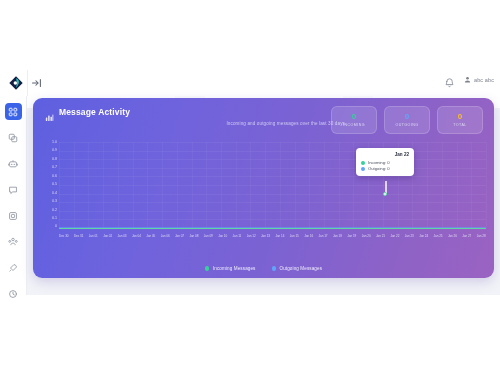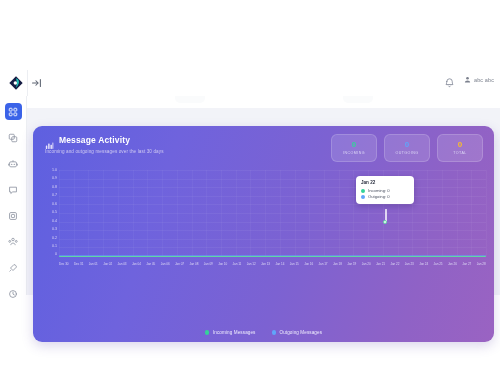--- a/index.html
+++ b/index.html
@@ -84,26 +84,27 @@
   #page-strip .notch {
     position: absolute; top: 0; width: 30px; height: 7px;
     background: #fafbfc;
     border-bottom-left-radius: 5px; border-bottom-right-radius: 5px;
   }
   #page-strip .notch.n1 { left: 148px; }
   #page-strip .notch.n2 { left: 316px; }
 
   
   #activity-card {
-    position: absolute; left: 6px; top: 30px;
-    width: 461px; height: 216px;
+    position: absolute; left: 6px; top: 2px;
+    width: 461px; height: 180px;
     border-radius: 9px;
     background: linear-gradient(108deg, #5e60e0 0%, #6f63dd 28%, #7c62d2 56%, #8f62c6 82%, #9a63c2 100%);
     box-shadow: 0 4px 12px rgba(90, 70, 170, .22);
     overflow: hidden;
+    text-align: right;
   }
 
   
   #card-head {
     position: absolute; left: 12px; top: 9px;
     width: 300px;
   }
   #card-title-row { display: flex; align-items: center; gap: 5px; }
   #chart-bars-icon { width: 9px; height: 9px; color: #e8e4fb; }
   #card-title {

